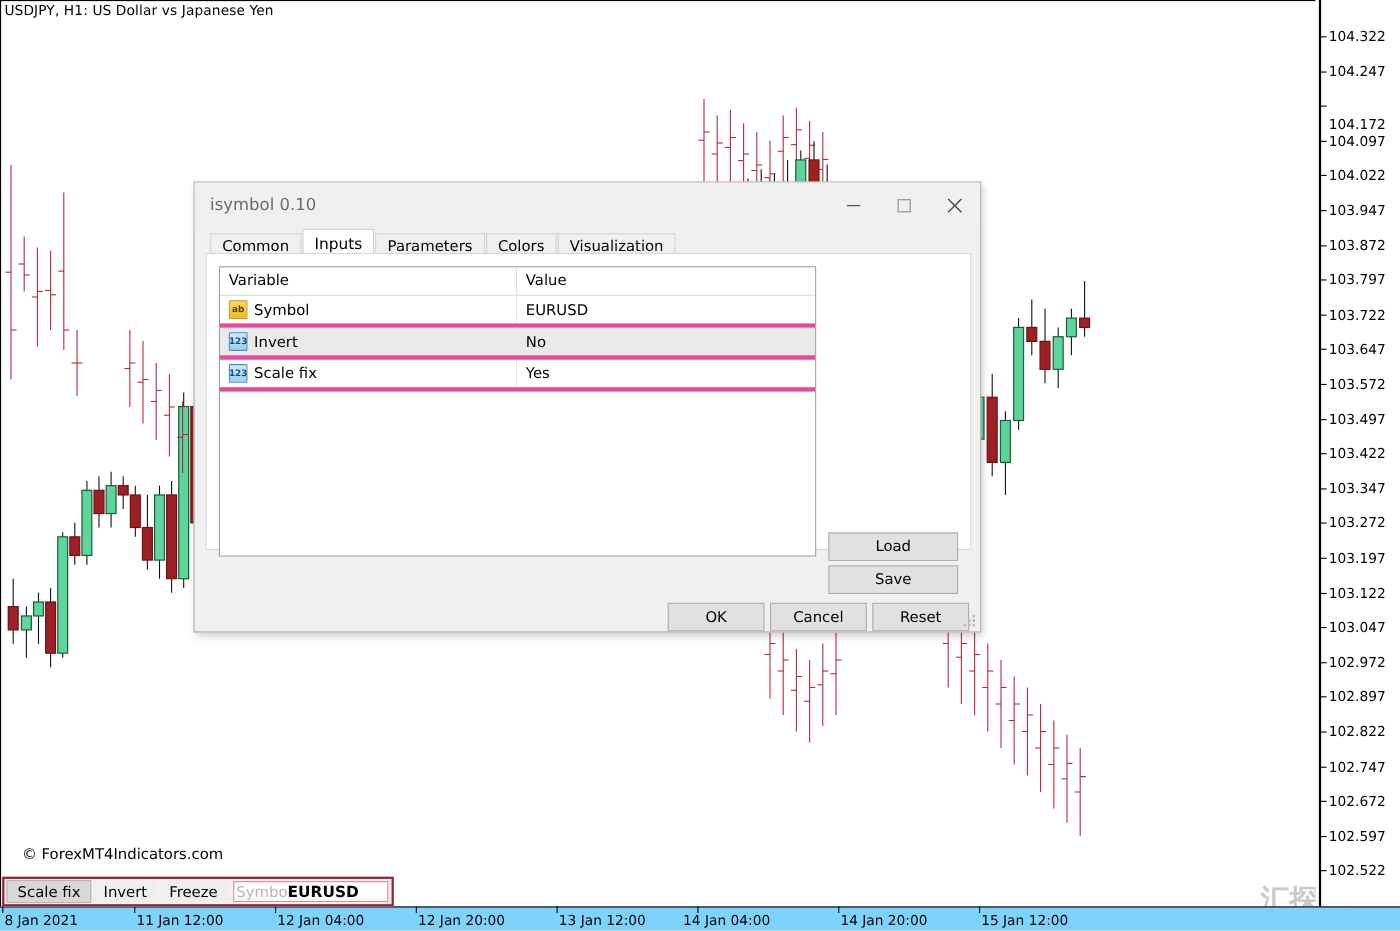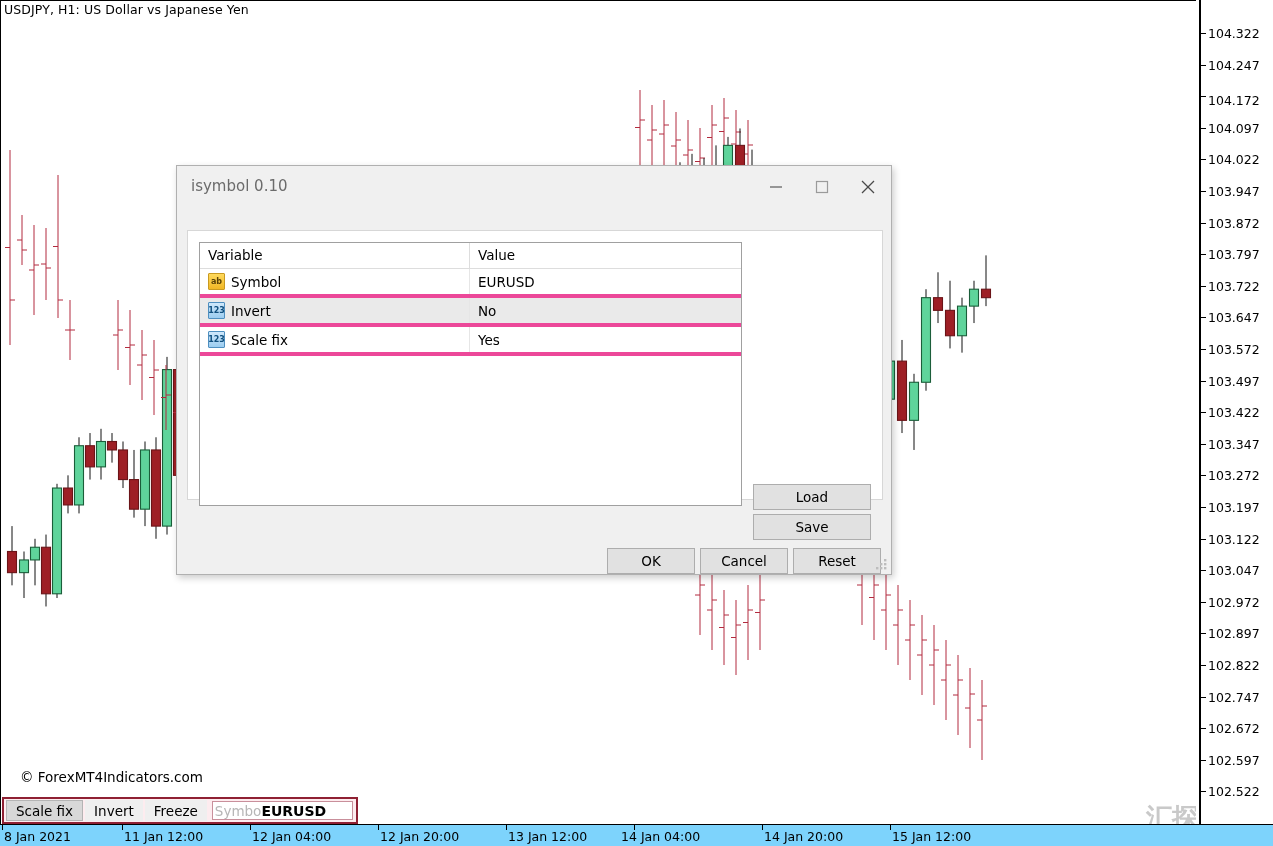--- a/index.html
+++ b/index.html
@@ -396,21 +396,21 @@
 
   <div class="watermark">汇探网</div>
 
   <div class="price-axis" id="price-axis">
     <div class="axis-line"></div>
   <div class="tick" style="top: 33px;"></div>
       <div class="tick-label" style="top: 33px;">104.322</div>
       <div class="tick" style="top: 64.6px;"></div>
       <div class="tick-label" style="top: 64.6px;">104.247</div>
       <div class="tick" style="top: 96.2px;"></div>
-      <div class="tick-label" style="top: 100px;">104.172</div>
+      <div class="tick-label" style="top: 113px;">104.172</div>
       <div class="tick" style="top: 127.8px;"></div>
       <div class="tick-label" style="top: 127.8px;">104.097</div>
       <div class="tick" style="top: 159.4px;"></div>
       <div class="tick-label" style="top: 159.4px;">104.022</div>
       <div class="tick" style="top: 191px;"></div>
       <div class="tick-label" style="top: 191px;">103.947</div>
       <div class="tick" style="top: 222.6px;"></div>
       <div class="tick-label" style="top: 222.6px;">103.872</div>
       <div class="tick" style="top: 254.2px;"></div>
       <div class="tick-label" style="top: 254.2px;">103.797</div>
@@ -499,20 +499,27 @@
           <svg width="16" height="16" viewBox="0 0 16 16">
               <line x1="2" y1="2" x2="14" y2="14" stroke="#4a4a4a" stroke-width="1.3"></line>
               <line x1="14" y1="2" x2="2" y2="14" stroke="#4a4a4a" stroke-width="1.3"></line>
             </svg>
         </div>
       </div>
     </div>
 
     <div class="dlg-body">
 
+      <div class="tabrow" id="tabrow" style="top:0px;left:14px;">
+          <div class="tab">Common</div>
+          <div class="tab active">Inputs</div>
+          <div class="tab">Parameters</div>
+          <div class="tab">Colors</div>
+          <div class="tab">Visualization</div>
+        </div>
 
       <div class="panel-white" style="left:10px;top:22px;width:696px;height:270px;"></div>
 
       <div class="grid" style="left:22px;top:34px;width:543px;height:264px;">
         <div class="grid-head">
           <div class="c1">Variable</div>
           <div class="c2">Value</div>
         </div>
         <div id="grid-rows">
             <div class="grow">

